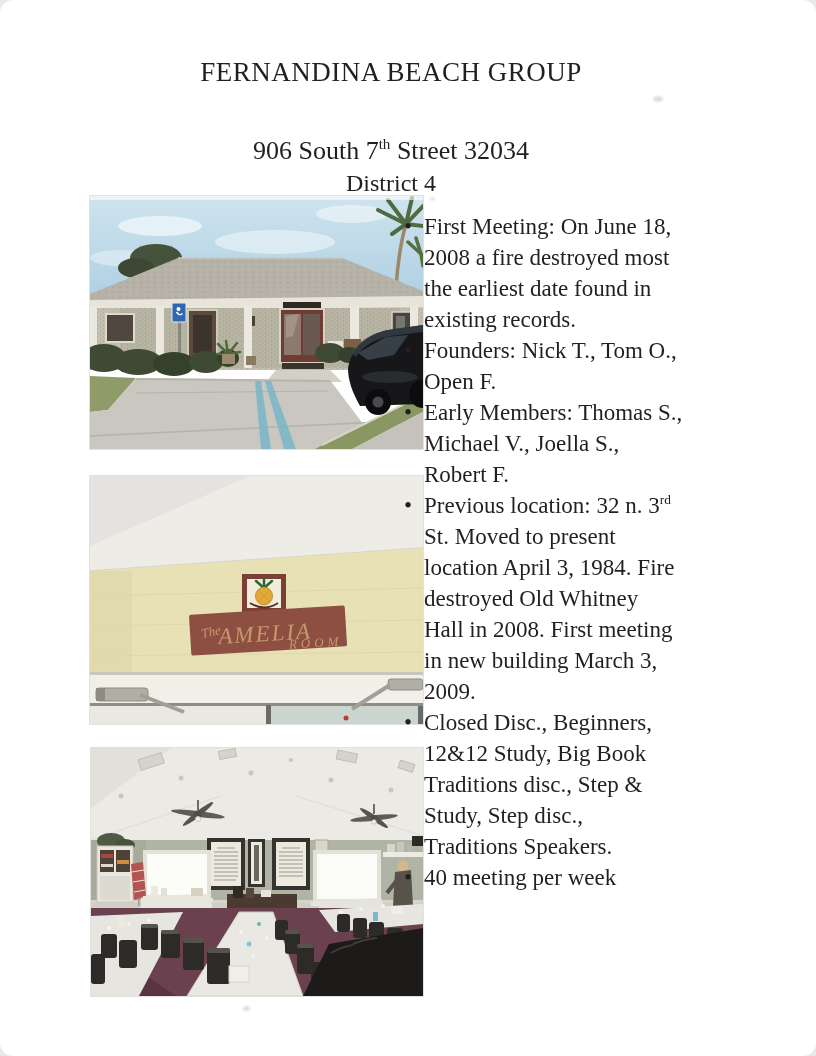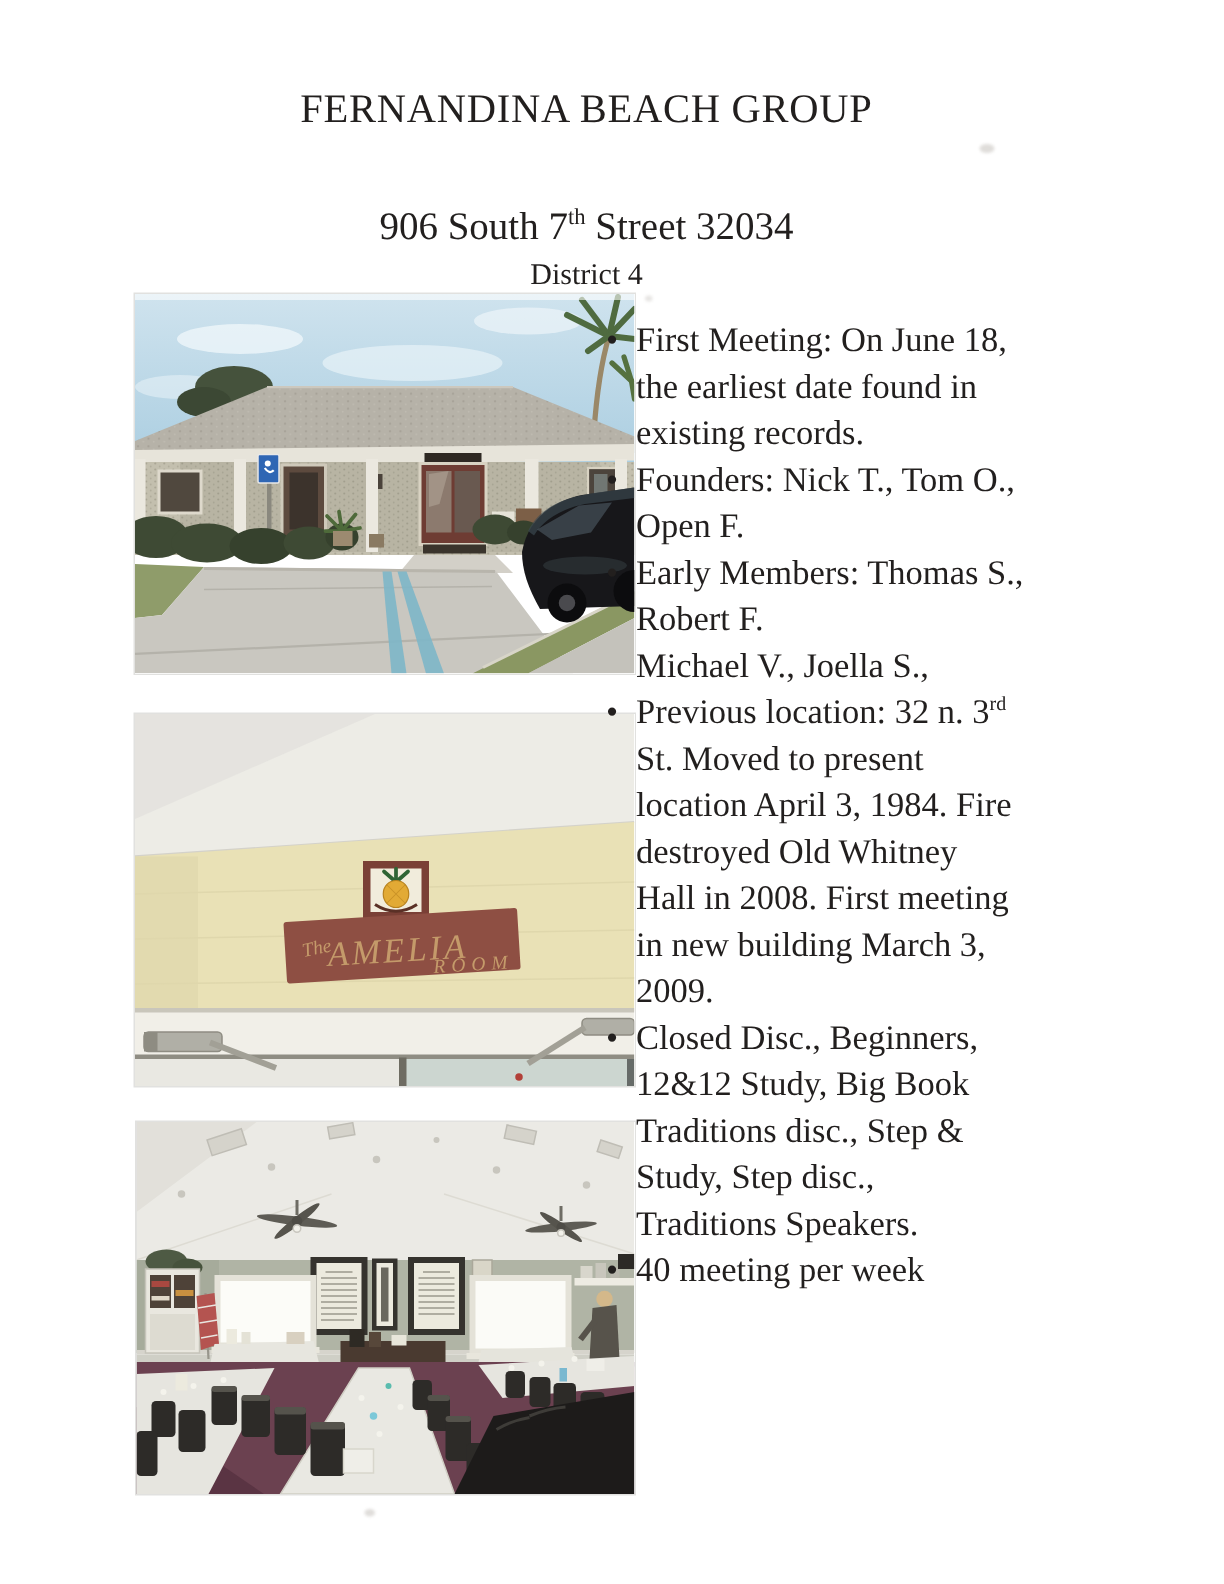--- a/index.html
+++ b/index.html
@@ -1,26 +1,27 @@
 <!DOCTYPE html>
 <html><head>
 <meta charset="utf-8">
 <style>
   html,body{margin:0;padding:0;background:#e9e9e9;}
   .page{
     position:relative;width:816px;height:1056px;margin:0 auto;
     background:#ffffff;overflow:hidden;
     font-family:"Liberation Serif","DejaVu Serif",serif;
     color:#221f1e;
+    border-radius:13px;
   }
   
   .header{position:absolute;top:56px;left:0;width:782px;text-align:center;}
   .header .title{font-size:27px;line-height:33px;letter-spacing:.5px;}
   .header .address{font-size:26px;line-height:33px;margin-top:45px;}
-  .header .district{font-size:20px;line-height:33px;}
+  .header .district{font-size:24px;line-height:33px;}
   sup{font-size:.58em;vertical-align:super;line-height:0;}
   
   .photo{position:absolute;overflow:hidden;box-shadow:0 0 0 1px rgba(90,88,80,.18);}
   .photo svg{display:block;width:100%;height:100%;}
   .photo-building{left:50px;top:180px;width:333px;height:253px;}
   .photo-sign{left:50px;top:460px;width:333px;height:248px;}
   .photo-room{left:51px;top:732px;width:332px;height:248px;}
   
   .bullets{
     position:absolute;left:404px;top:211px;width:352px;
@@ -407,37 +408,38 @@
         <rect x="300" y="158" width="12" height="8" fill="#efeee8"></rect>
       </g>
     </svg>
   </figure>
 
   <ul class="bullets" id="bullet-list">
       <li class="bullet">
         <span class="dot">•</span>
         <span class="lines">
           <span class="line">First Meeting: On June 18,</span>
+          <span class="line">2008 a fire destroyed most</span>
           <span class="line">the earliest date found in</span>
           <span class="line">existing records.</span>
         </span>
       </li>
       <li class="bullet">
         <span class="dot">•</span>
         <span class="lines">
           <span class="line">Founders: Nick T., Tom O.,</span>
           <span class="line">Open F.</span>
         </span>
       </li>
       <li class="bullet">
         <span class="dot">•</span>
         <span class="lines">
           <span class="line">Early Members: Thomas S.,</span>
+          <span class="line">Michael V., Joella S.,</span>
           <span class="line">Robert F.</span>
-          <span class="line">Michael V., Joella S.,</span>
         </span>
       </li>
       <li class="bullet">
         <span class="dot">•</span>
         <span class="lines">
           <span class="line">Previous location: 32 n. 3<sup>rd</sup></span>
           <span class="line">St. Moved to present</span>
           <span class="line">location April 3, 1984. Fire</span>
           <span class="line">destroyed Old Whitney</span>
           <span class="line">Hall in 2008. First meeting</span>

